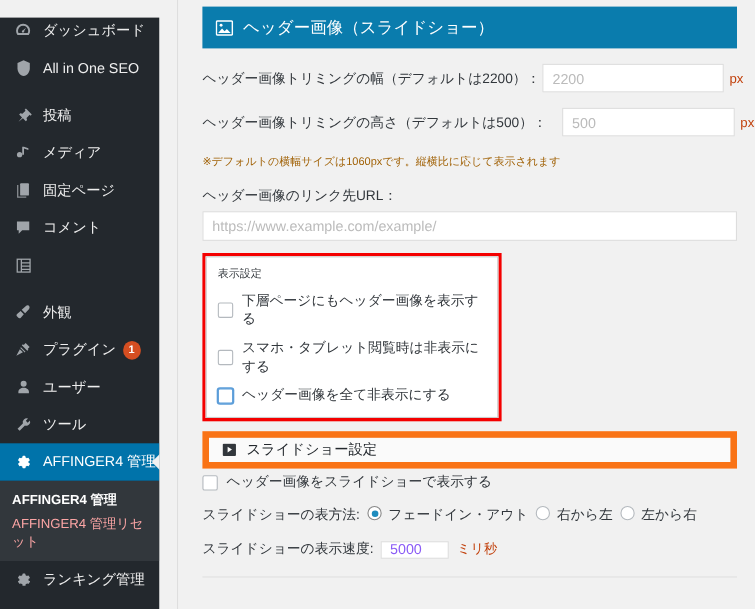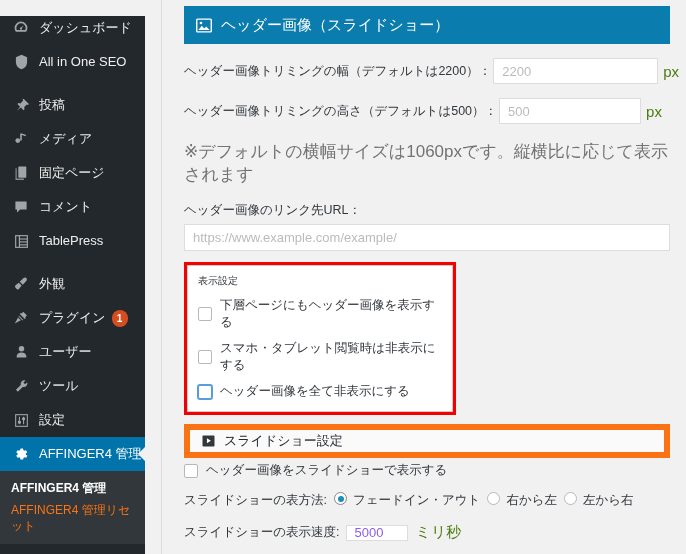--- a/index.html
+++ b/index.html
@@ -39,21 +39,21 @@
   .menu-sep{height:9px;}
   .badge{
     display:inline-block;min-width:16px;height:17px;line-height:17px;
     background:#d54e21;color:#fff;border-radius:10px;
     font-size:10px;text-align:center;padding:0 5px;margin-left:6px;
     box-sizing:border-box;font-weight:600;
   }
   .submenu{background:#32373c;padding:6px 0 7px 11px;}
   .submenu-item{
     font-size:12px;line-height:16px;padding:3px 8px 3px 0;
-    color:#f97316;white-space:normal;
+    color:#fca5a5;white-space:normal;
   }
   .submenu-item.current{color:#fff;font-weight:700;}
 
   
   .gap{position:absolute;left:145px;top:0;width:16px;height:554px;background:#f1f1f1;}
   .divider{position:absolute;left:161px;top:0;width:1px;height:554px;background:#dcdcdc;}
   .content{
     position:absolute;left:162px;top:0;width:524px;height:554px;
     background:#f1f1f1;box-sizing:border-box;padding:0 16px 0 22px;
     overflow:hidden;
@@ -67,23 +67,23 @@
   .panel-head .h-ico{margin-right:9px;display:flex;align-items:center;}
 
   .row{display:flex;align-items:center;margin-top:14px;}
   .row .lbl{font-size:12.5px;color:#32373c;white-space:nowrap;}
   .txt{
     border:1px solid #ddd;background:#fff;height:26px;
     box-sizing:border-box;padding:0 8px;font-size:13px;color:#8b5cf6;
     font-family:"Liberation Sans","DejaVu Sans",sans-serif;outline:none;
   }
   .txt::placeholder{color:#bbb;}
-  .unit{font-size:15px;margin-left:5px;color:#4d7c0f;}
-
-  .note{font-size:17px;margin-top:16px;color:#737373;}
+  .unit{font-size:12px;margin-left:5px;color:#c2410c;}
+
+  .note{font-size:10px;margin-top:16px;color:#a16207;}
   .url-label{font-size:12.5px;margin-top:16px;}
   .url-input{width:100%;margin-top:5px;height:27px;}
 
   
   .redbox{
     border:3px solid #f40000;margin-top:11px;width:272px;
     box-sizing:border-box;padding:0;
   }
   .settings-box{
     border:1px solid #ccc;background:#fff;
@@ -189,21 +189,20 @@
     <div class="menu-item">
       <span class="ico">
         <svg width="15" height="15" viewBox="0 0 18 18" fill="none" stroke="currentColor" stroke-width="1.4">
             <rect x="2" y="2" width="14" height="14"></rect>
             <line x1="6.5" y1="2" x2="6.5" y2="16"></line>
             <line x1="6.5" y1="6" x2="16" y2="6"></line>
             <line x1="6.5" y1="9.5" x2="16" y2="9.5"></line>
             <line x1="6.5" y1="13" x2="16" y2="13"></line>
           </svg>
       </span>
-      <span>TablePress</span>
     </div>
 
     <div class="menu-sep"></div>
 
     <div class="menu-item">
       <span class="ico">
         <svg width="16" height="16" viewBox="0 0 20 20" fill="currentColor">
             <path d="M16.5 2.5c-1-1-2.4-.6-3.6.4L8.4 7.1l3.9 3.9 4.3-4.6c1-1.2 1.1-2.9-.1-3.9zM7.2 8.4l-4 3.3c-.8.7-.9 2-.2 2.8l1.6 1.7c.8.8 2 .7 2.8-.1l3.4-4.1-3.6-3.6z"></path>
           </svg>
       </span>
@@ -232,32 +231,20 @@
 
     <div class="menu-item">
       <span class="ico">
         <svg width="16" height="16" viewBox="0 0 20 20" fill="currentColor">
             <path d="M15.6 3.1a4.6 4.6 0 00-5.9 5.6l-6 6 2.4 2.4 6-6a4.6 4.6 0 005.7-5.9l-2.6 2.6-2.1-2.1 2.5-2.6z"></path>
           </svg>
       </span>
       <span>ツール</span>
     </div>
 
-    <div class="menu-item">
-      <span class="ico">
-        <svg width="15" height="15" viewBox="0 0 18 18" fill="none" stroke="currentColor" stroke-width="1.3">
-            <rect x="2" y="2" width="14" height="14"></rect>
-            <line x1="6.5" y1="4.5" x2="6.5" y2="13.5"></line>
-            <line x1="11.5" y1="4.5" x2="11.5" y2="13.5"></line>
-            <circle cx="6.5" cy="11" r="1.3" fill="currentColor"></circle>
-            <circle cx="11.5" cy="7" r="1.3" fill="currentColor"></circle>
-          </svg>
-      </span>
-      <span>設定</span>
-    </div>
 
     <div class="menu-item active">
       <span class="ico">
         <svg width="16" height="16" viewBox="0 0 20 20" fill="currentColor">
             <path d="M10 6.6A3.4 3.4 0 1010 13.4 3.4 3.4 0 0010 6.6zm0 5.1a1.7 1.7 0 110-3.4 1.7 1.7 0 010 3.4z"></path>
             <path d="M17.4 11.6l-1.3-.8c.1-.5.1-1.1 0-1.6l1.3-.8a.6.6 0 00.2-.8l-1.2-2a.6.6 0 00-.7-.3l-1.5.5a6 6 0 00-1.4-.8l-.2-1.5a.6.6 0 00-.6-.5H9.9a.6.6 0 00-.6.5l-.2 1.5c-.5.2-1 .5-1.4.8L6.2 5.3a.6.6 0 00-.7.3l-1.2 2a.6.6 0 00.2.8l1.3.8c-.1.5-.1 1.1 0 1.6l-1.3.8a.6.6 0 00-.2.8l1.2 2a.6.6 0 00.7.3l1.5-.5c.4.3.9.6 1.4.8l.2 1.5c0 .3.3.5.6.5h2.3c.3 0 .6-.2.6-.5l.2-1.5c.5-.2 1-.5 1.4-.8l1.5.5c.3.1.6 0 .7-.3l1.2-2a.6.6 0 00-.2-.8z"></path>
           </svg>
       </span>
       <span>AFFINGER4 管理</span>
     </div>
@@ -296,21 +283,21 @@
     </div>
 
     <div class="row">
       <span class="lbl">ヘッダー画像トリミングの幅（デフォルトは2200）：</span>
       <input class="txt" style="width: 165px; margin-left: 2px;" placeholder="2200" value="">
       <span class="unit">px</span>
     </div>
 
     <div class="row">
       <span class="lbl">ヘッダー画像トリミングの高さ（デフォルトは500）：</span>
-      <input class="txt" style="width: 142px; margin-left: 2px;" placeholder="500" value="">
+      <input class="txt" style="width: 157px; margin-left: 14px;" placeholder="500" value="">
       <span class="unit">px</span>
     </div>
 
     <div class="note">※デフォルトの横幅サイズは1060pxです。縦横比に応じて表示されます</div>
 
     <div class="url-label">ヘッダー画像のリンク先URL：</div>
     <input class="txt url-input" placeholder="https://www.example.com/example/" value="" style="">
 
     <div class="redbox">
       <div class="settings-box">

